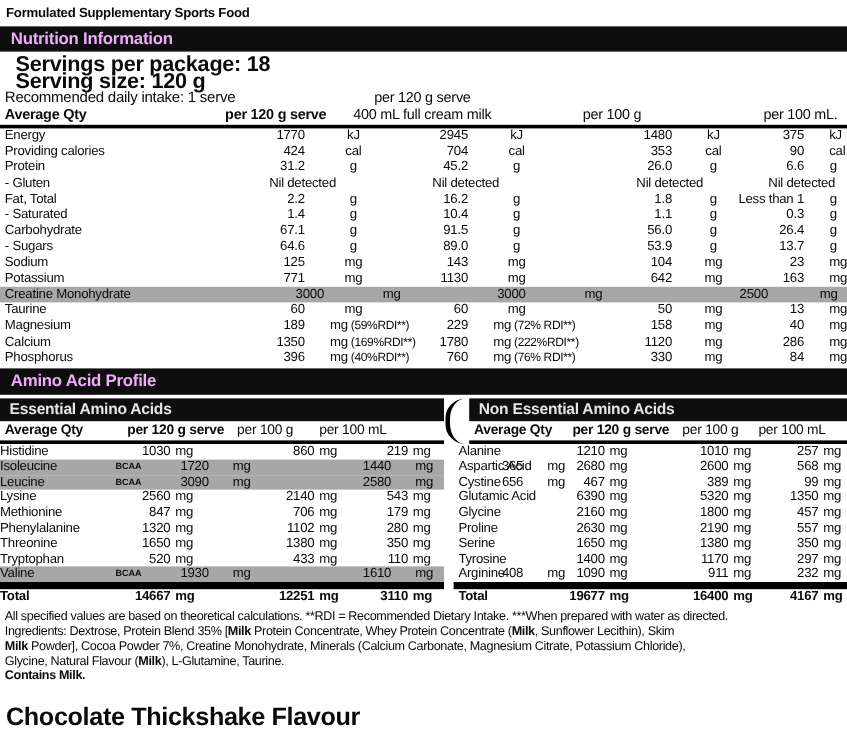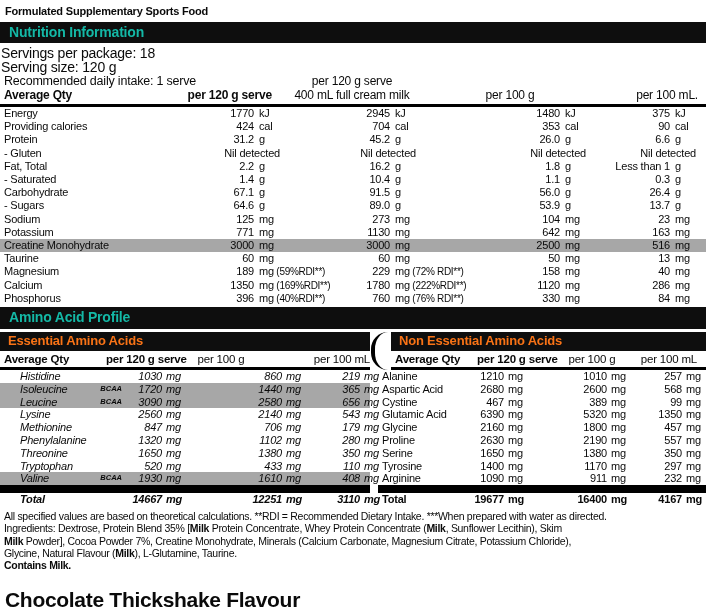--- a/index.html
+++ b/index.html
@@ -2,70 +2,70 @@
 <html><head>
 <meta charset="utf-8">
 <style>
   html,body{margin:0;padding:0;}
   body{
     width:706px;height:614px;overflow:hidden;background:#ffffff;color:#0a0a0a;
     font-family:"Liberation Sans",sans-serif;letter-spacing:-0.2px;
   }
   .page{padding-top:5px;}
   .prod-type{font-size:11px;font-weight:bold;padding:0 0 4px 5px;}
-  .bar{background:#0e0e0e;color:#14b8a6;font-weight:bold;}
+  .bar{background:#0e0e0e;color:#f0abfc;font-weight:bold;}
   .bar.main{font-size:14px;padding:2px 0 3px 9px;margin:1px 0 4px 0;}
-  .serving{font-size:14px;font-weight:normal;line-height:13.5px;padding-left:1px;}
+  .serving{font-size:18px;font-weight:bold;line-height:13.5px;padding-left:13px;}
 
   .mainhead{
     display:grid;grid-template-columns:170px 80px 60px 76px 60px 110px 48px 62px 28px;
     padding:0 8px 2px 4px;border-bottom:3.5px solid #000;font-size:12px;
   }
   .rdi-intake{grid-column:1/4;font-weight:normal;font-size:12.5px;white-space:nowrap;}
   .h-milk1{grid-column:4/6;text-align:center;transform:translateX(-30px);white-space:nowrap;}
   .h-avg{grid-column:1/2;font-weight:bold;}
   .h-serve{grid-column:2/4;text-align:right;padding-right:42px;font-weight:bold;white-space:nowrap;}
   .h-milk2{grid-column:4/6;text-align:center;transform:translateX(-30px);white-space:nowrap;}
   .h-100g{grid-column:6/8;text-align:center;transform:translateX(-19px);}
   .h-100ml{grid-column:8/10;text-align:right;white-space:nowrap;}
 
   .mrow{
     display:grid;grid-template-columns:170px 80px 60px 76px 60px 110px 48px 62px 28px;
     padding:0 8px 0 4px;font-size:11px;line-height:13.2px;
   }
   .mrow .v{text-align:right;white-space:nowrap;}
   .mrow .v.nil{margin-right:-26px;}
-  .mrow .u{padding-left:5px;white-space:nowrap;}
+  .mrow .u{padding-left:21px;white-space:nowrap;text-align:center;}
   .rdi{font-size:10px;letter-spacing:-0.3px;}
-  .hl{background:#a7a7a7;}
+  .hl{background:#a7a7a7;gap:16px;}
 
   .bar.profile{font-size:14px;padding:2px 0 4px 9px;margin-top:2px;}
 
   .amino-wrap{display:flex;gap:8px;margin-top:3px;}
   .atable.ess{width:370px;}
   .atable.non{width:328px;}
   .topwrap{margin-bottom:0;}
   .topwrap.nb{border-left:4px solid #000;margin-left:-7px;padding-left:16px;border-radius:17px;}
-  .abar{background:#0e0e0e;color:#f97316;font-weight:bold;font-size:13px;padding:1px 0 3px 8px;margin-bottom:2px;}
+  .abar{background:#0e0e0e;color:#e5e5e5;font-weight:bold;font-size:13px;padding:1px 0 3px 8px;margin-bottom:2px;}
   .ahead{display:grid;border-bottom:3px solid #000;font-size:11.5px;padding:0 0 2px 4px;}
   .ahead.ess{grid-template-columns:102px 70px 90px 104px;}
   .ahead.non{grid-template-columns:82px 75px 80px 85px;}
   .ahead .a1{font-weight:bold;}
   .ahead .a2{font-weight:bold;text-align:right;white-space:nowrap;}
   .ahead .a3{text-align:center;white-space:nowrap;}
-  .ahead .a4{text-align:right;white-space:nowrap;}
+  .ahead .a4{text-align:left;white-space:nowrap;}
   .ahead.non .a4{padding-right:20px;}
 
   .arow{display:grid;font-size:11px;line-height:12.8px;}
-  .arow.ess{grid-template-columns:66px 36px 40px 28px 92px 28px 50px 26px;padding-left:20px;font-style:italic;}
+  .arow.ess{grid-template-columns:66px 36px 40px 28px 92px 28px 50px 26px;padding-left:0;}
   .arow.non{grid-template-columns:82px 40px 25px 78px 25px 50px 22px;padding-left:4px;}
   .arow .v{text-align:right;white-space:nowrap;}
   .arow .u{padding-left:4px;white-space:nowrap;}
   .bcaa{font-size:7.5px;font-weight:bold;text-align:right;letter-spacing:0;line-height:12.8px;}
-  .arow.total{font-weight:bold;border-top:8px solid #000000;}
+  .arow.total{font-weight:bold;border-top:6px solid #000000;}
 
   .foot{font-size:10.5px;line-height:12.3px;padding:4px 2px 0 4px;letter-spacing:-0.3px;}
   .foot .b{font-weight:bold;}
   .contains{font-weight:bold;}
   .flavour{font-size:21px;font-weight:bold;padding:16px 0 0 5px;letter-spacing:-0.3px;}
 </style>
 </head>
 <body>
 
 <div class="page">
@@ -177,21 +177,21 @@
         <div class="u">g</div>
         <div class="v">53.9</div>
         <div class="u">g</div>
         <div class="v">13.7</div>
         <div class="u">g</div>
       </div>
       <div class="mrow">
         <div class="lab">Sodium</div>
         <div class="v">125</div>
         <div class="u">mg</div>
-        <div class="v">273</div>
+        <div class="v">143</div>
         <div class="u">mg</div>
         <div class="v">104</div>
         <div class="u">mg</div>
         <div class="v">23</div>
         <div class="u">mg</div>
       </div>
       <div class="mrow">
         <div class="lab">Potassium</div>
         <div class="v">771</div>
         <div class="u">mg</div>

